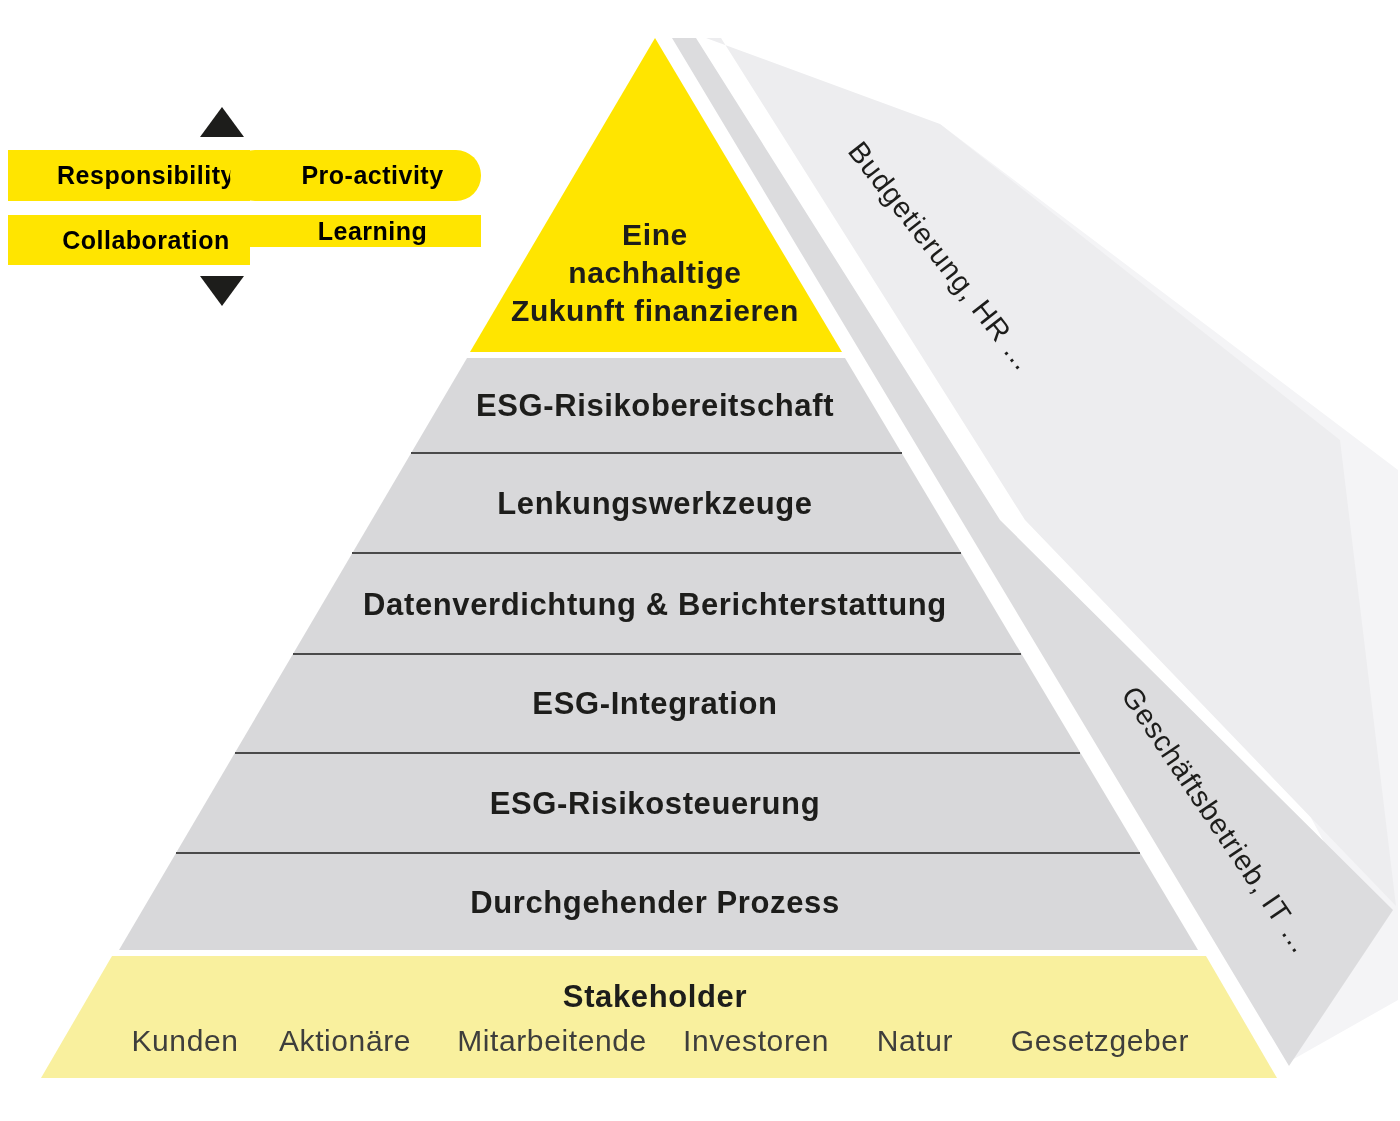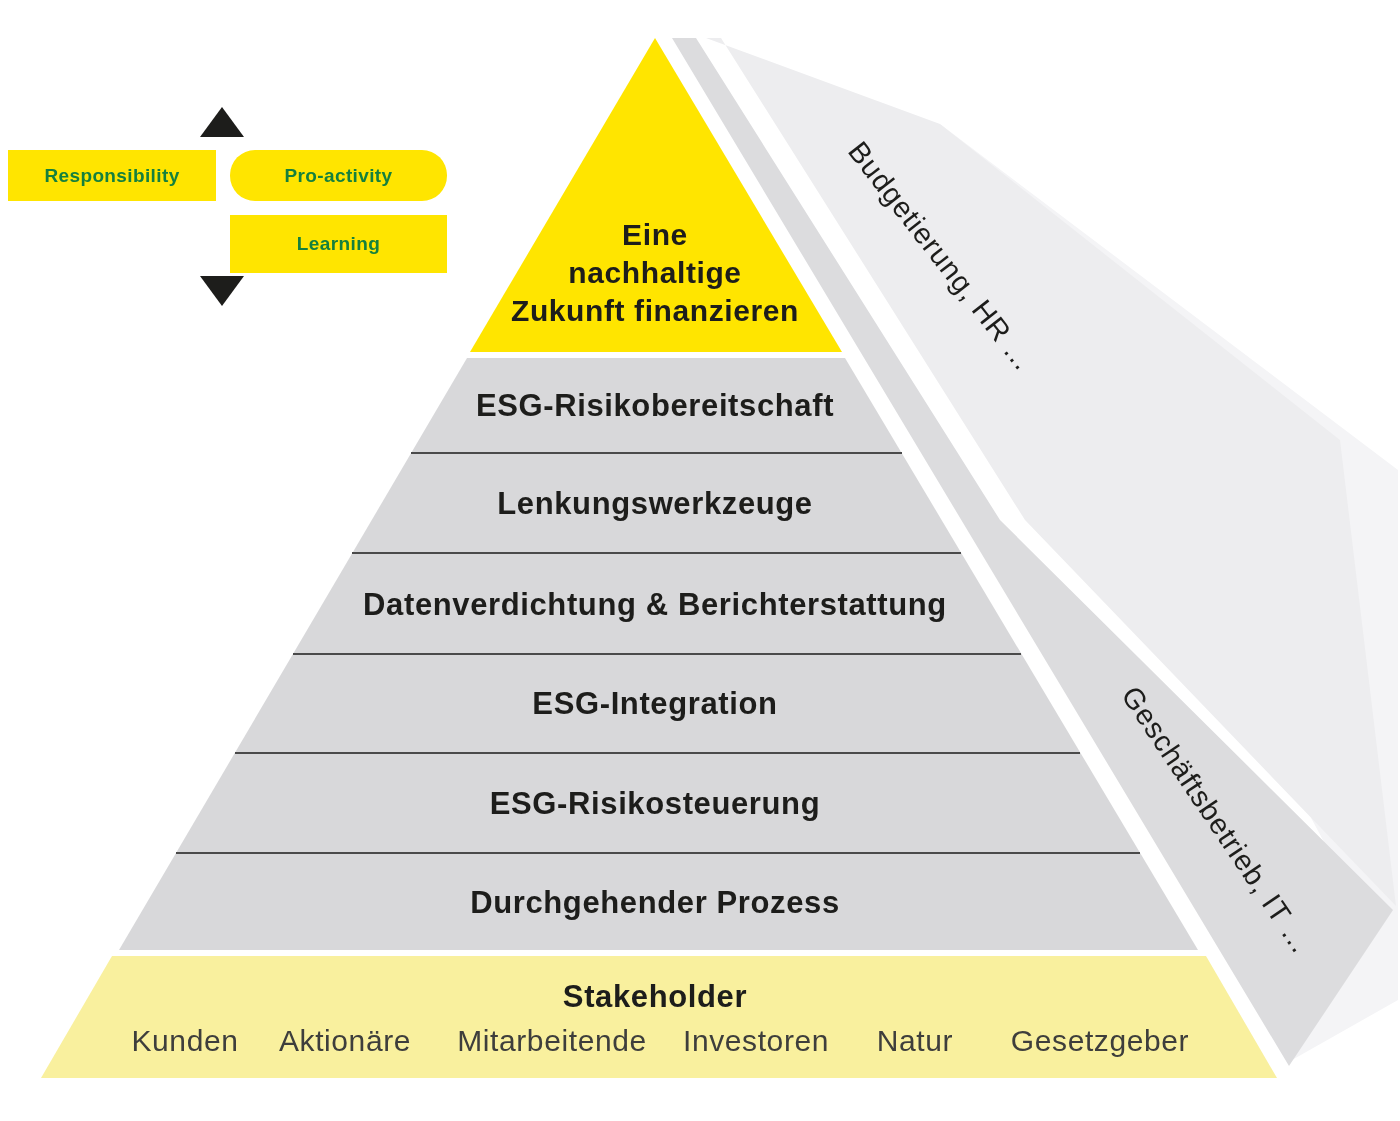--- a/index.html
+++ b/index.html
@@ -11,27 +11,28 @@
     background: #ffffff;
     overflow: hidden;
   }
   .stage svg { position: absolute; left: 0; top: 0; }
 
   
   .principles { position: absolute; left: 0; top: 0; width: 460px; height: 320px; }
   .p-box {
     position: absolute;
     display: flex; align-items: center; justify-content: center;
-    font-weight: bold; font-size: 19px; letter-spacing: 0.02em;
-    color: #15803d;
+    font-weight: bold; font-size: 25px; letter-spacing: 0.02em;
+    color: #000000;
+    padding-left: 34px;
   }
   .p-box.b1 { left: 8px;   top: 150px; width: 208px; height: 51px; }
   .p-box.b2 { left: 230px; top: 150px; width: 217px; height: 51px; border-radius: 25px; }
   .p-box.b3 { left: 8px;   top: 215px; width: 208px; height: 50px; }
-  .p-box.b4 { left: 230px; top: 215px; width: 217px; height: 58px; text-align: right; }
+  .p-box.b4 { left: 230px; top: 215px; width: 217px; height: 32px; text-align: right; }
   .tri {
     position: absolute; width: 0; height: 0;
     border-left: 22px solid transparent;
     border-right: 22px solid transparent;
   }
   .tri.up   { left: 200px; top: 107px; border-bottom: 30px solid #1d1d1b; }
   .tri.down { left: 200px; top: 276px; border-top: 30px solid #1d1d1b; }
 
   
   text { font-family: "Liberation Sans", sans-serif; }
@@ -91,19 +92,22 @@
   </svg>
 
   <div class="principles">
     <div class="tri up"></div>
     <div class="p-box b1" style="background: rgb(255, 229, 0);">
       <span>Responsibility</span>
     </div>
     <div class="p-box b2" style="background: rgb(255, 229, 0);">
       <span>Pro-activity</span>
     </div>
+    <div class="p-box b3" style="background: rgb(255, 229, 0);">
+      <span>Collaboration</span>
+    </div>
     <div class="p-box b4" style="background: rgb(255, 229, 0);">
       <span>Learning</span>
     </div>
     <div class="tri down"></div>
   </div>
 
 </div>
 
 </body></html>

